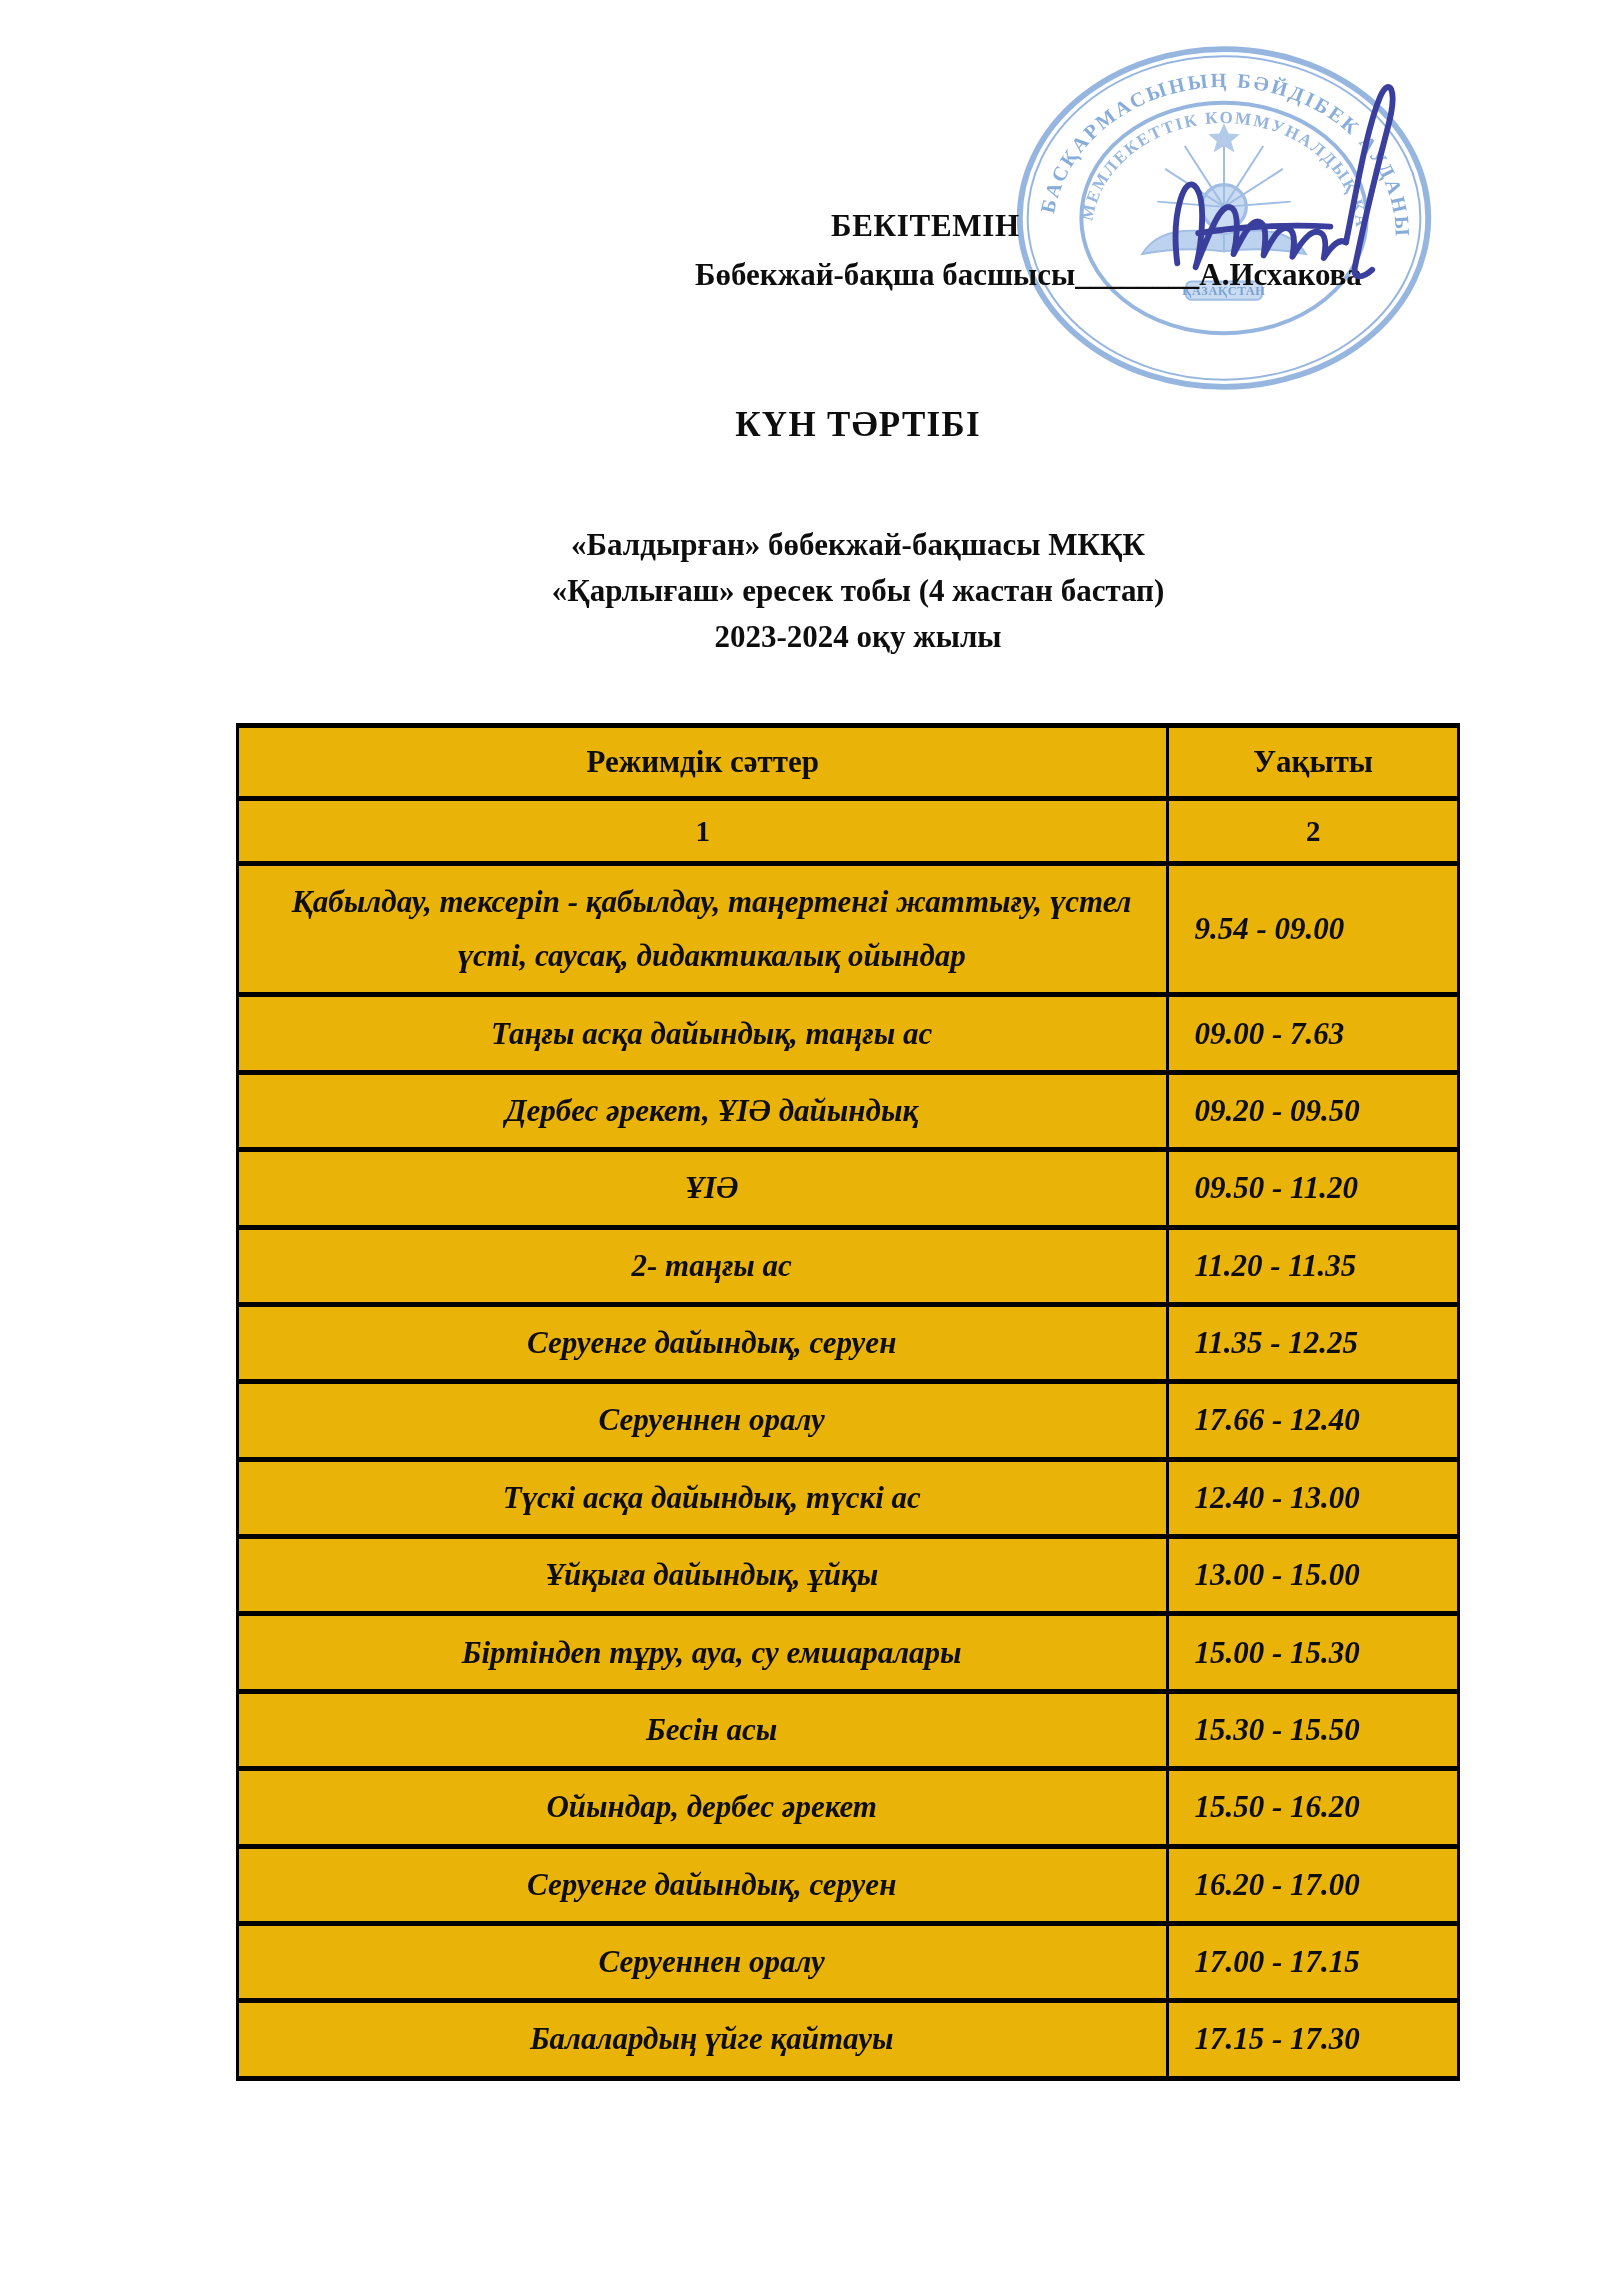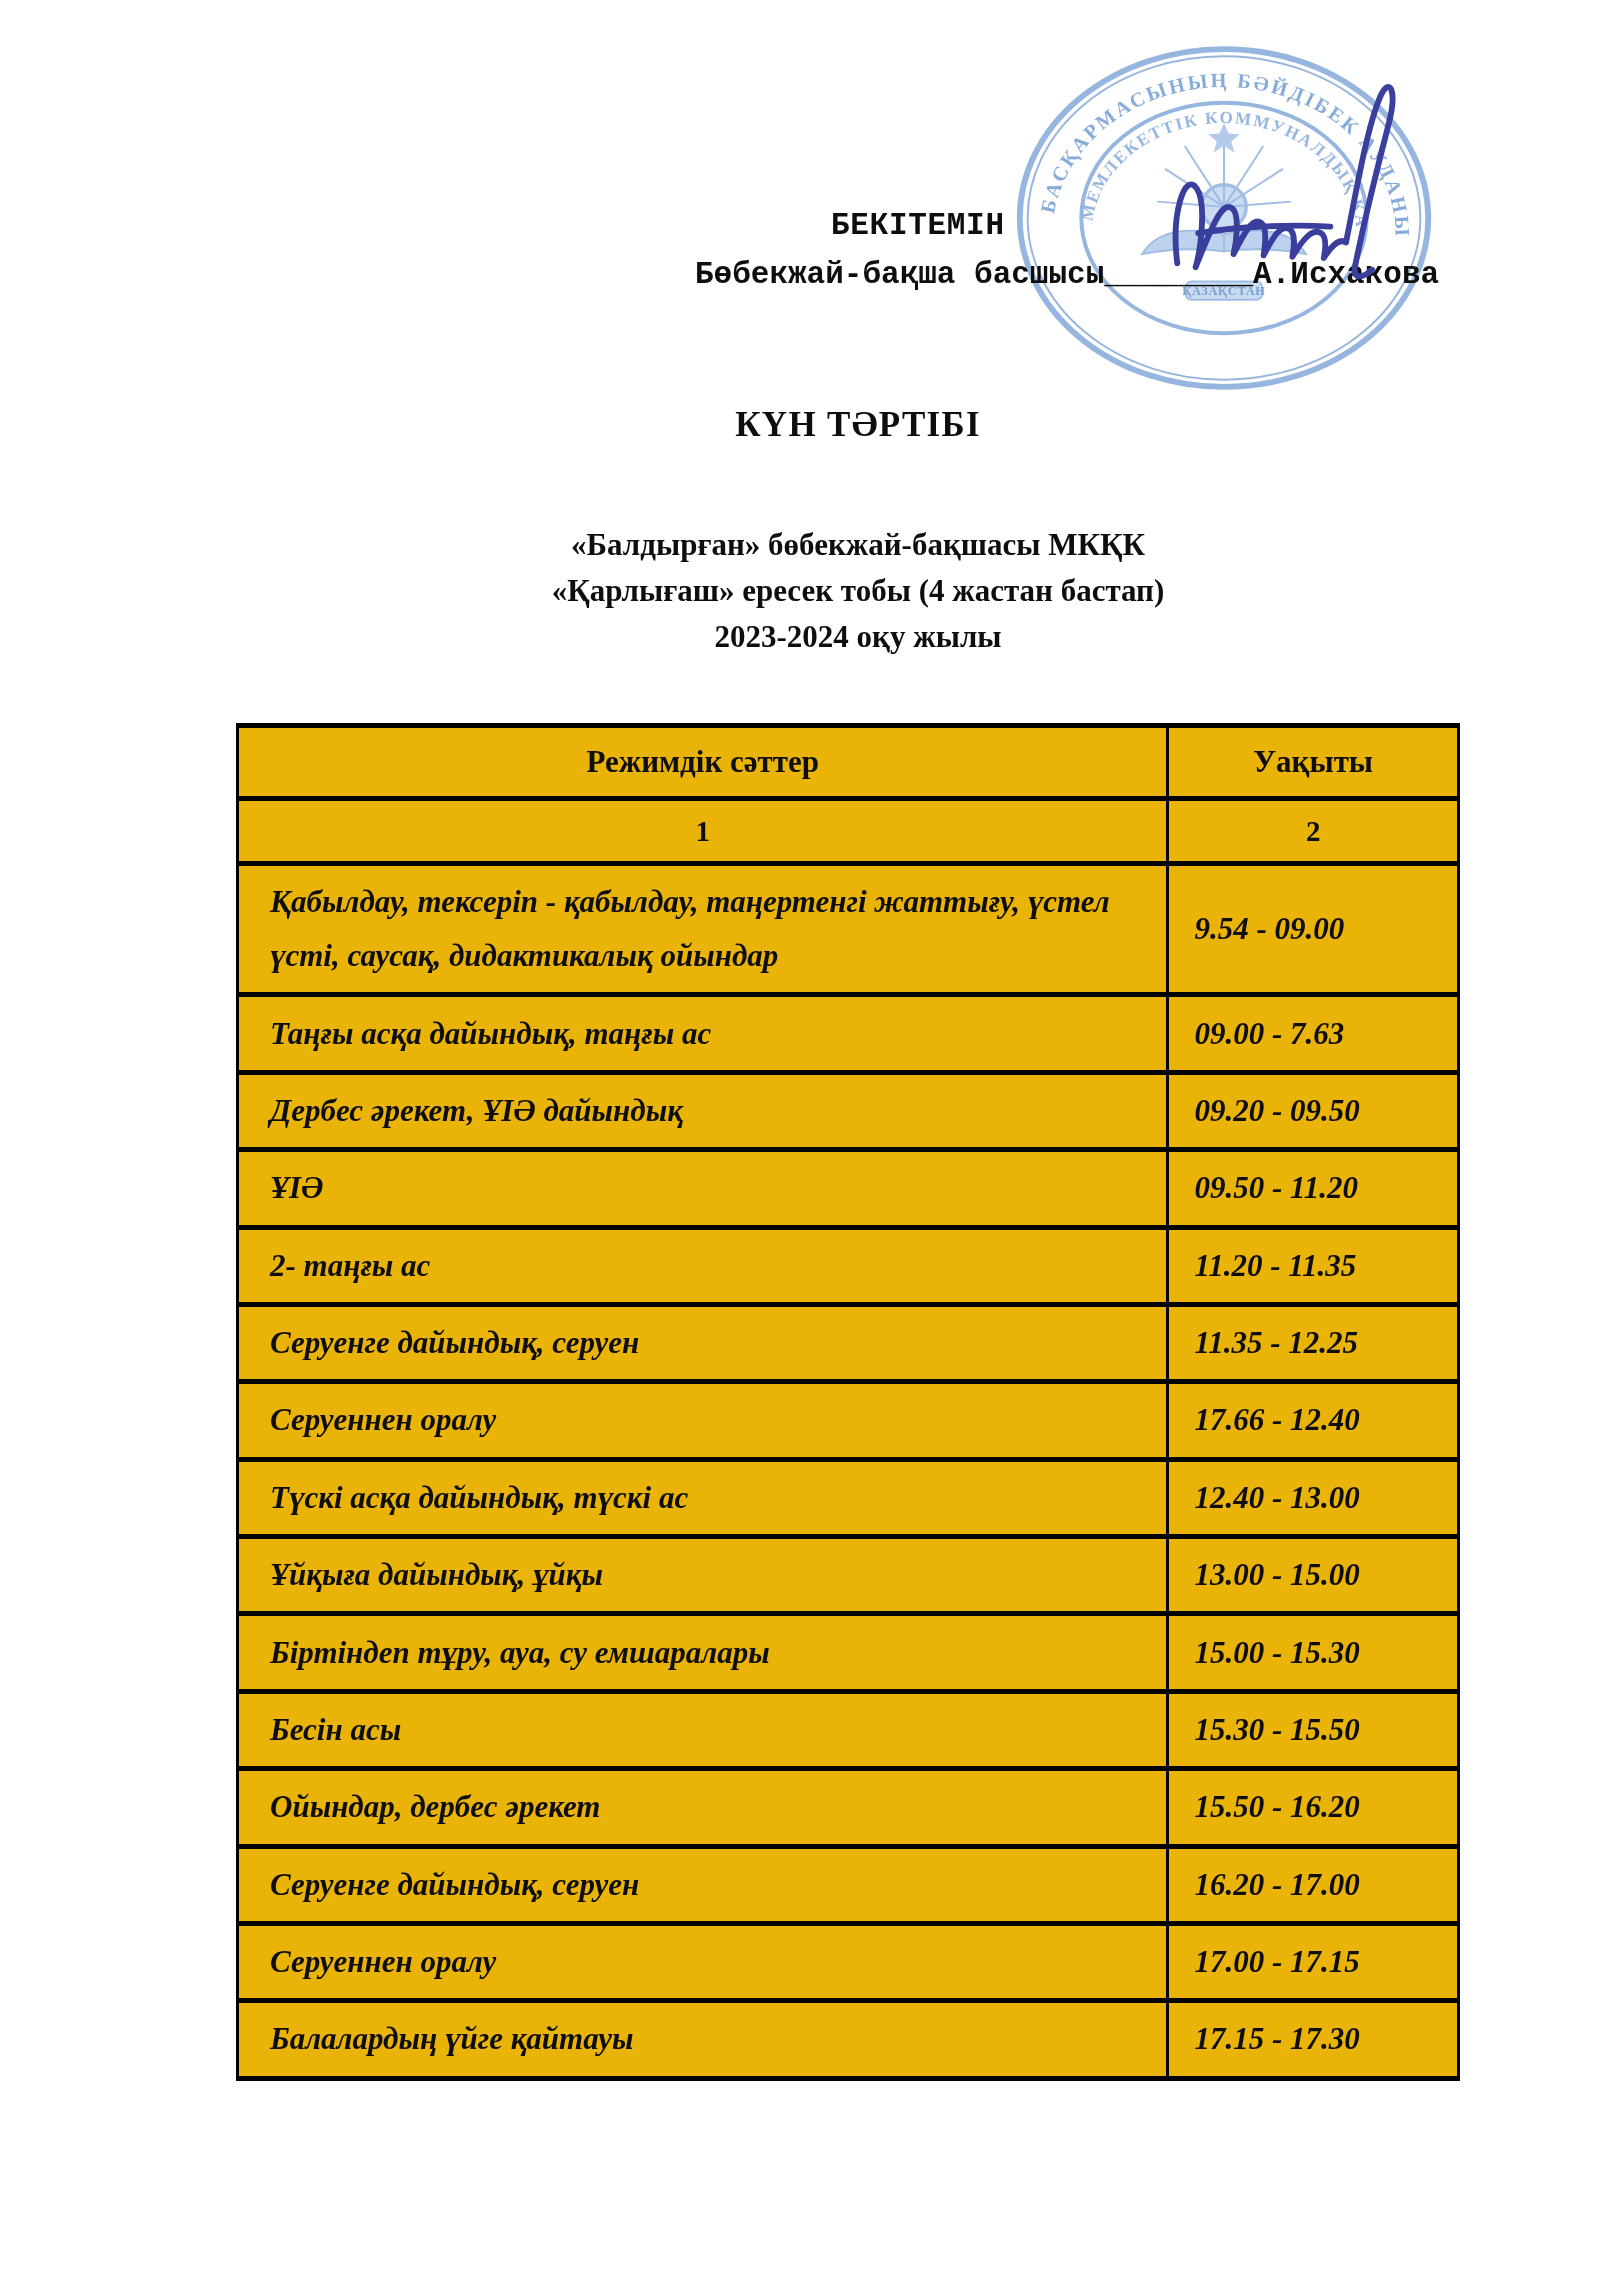--- a/index.html
+++ b/index.html
@@ -16,21 +16,21 @@
   .seal{
     position:absolute;left:1008px;top:38px;width:432px;height:360px;
     z-index:1;opacity:.82;filter:blur(0.5px);
   }
   .signature{
     position:absolute;left:1159px;top:72px;width:255px;height:223px;
     z-index:3;
   }
   .approval{
     position:absolute;left:695px;top:207px;z-index:2;
-    font-size:31px;font-weight:bold;line-height:38px;white-space:nowrap;font-family:Liberation Mono, monospace;
+    font-size:31px;font-weight:bold;line-height:38px;white-space:nowrap;
   }
   .approval-line1{margin-left:136px;letter-spacing:0.7px;}
   .approval-line2{margin-top:10.5px;}
   .uline{letter-spacing:0;}
   
   .heading{
     position:absolute;left:0;top:405px;width:100%;
     text-align:center;padding-left:92px;box-sizing:border-box;
     z-index:2;
   }
@@ -47,21 +47,21 @@
   table.schedule th,table.schedule td{
     border-top:5.9px solid #000;border-bottom:5.9px solid #000;
     border-left:3.3px solid #000;border-right:3.3px solid #000;
     vertical-align:middle;box-sizing:border-box;
     background:#eab308;
   }
   th.hdr{height:73px;font-size:31px;font-weight:bold;text-align:center;}
   td.num{height:65px;font-size:29px;font-weight:bold;text-align:center;}
   td.activity{
     height:71px;font-size:31px;font-weight:bold;font-style:italic;
-    text-align:left;padding:9.2px 13px 9.2px 31px;line-height:54px;
+    text-align:center;padding:9.2px 13px 9.2px 31px;line-height:54px;
   }
   td.time{
     font-size:31px;font-weight:bold;font-style:italic;
     text-align:left;padding:9.2px 6.5px 9.2px 25px;white-space:nowrap;
   }
 </style>
 </head>
 <body>
 
 <div class="page">

